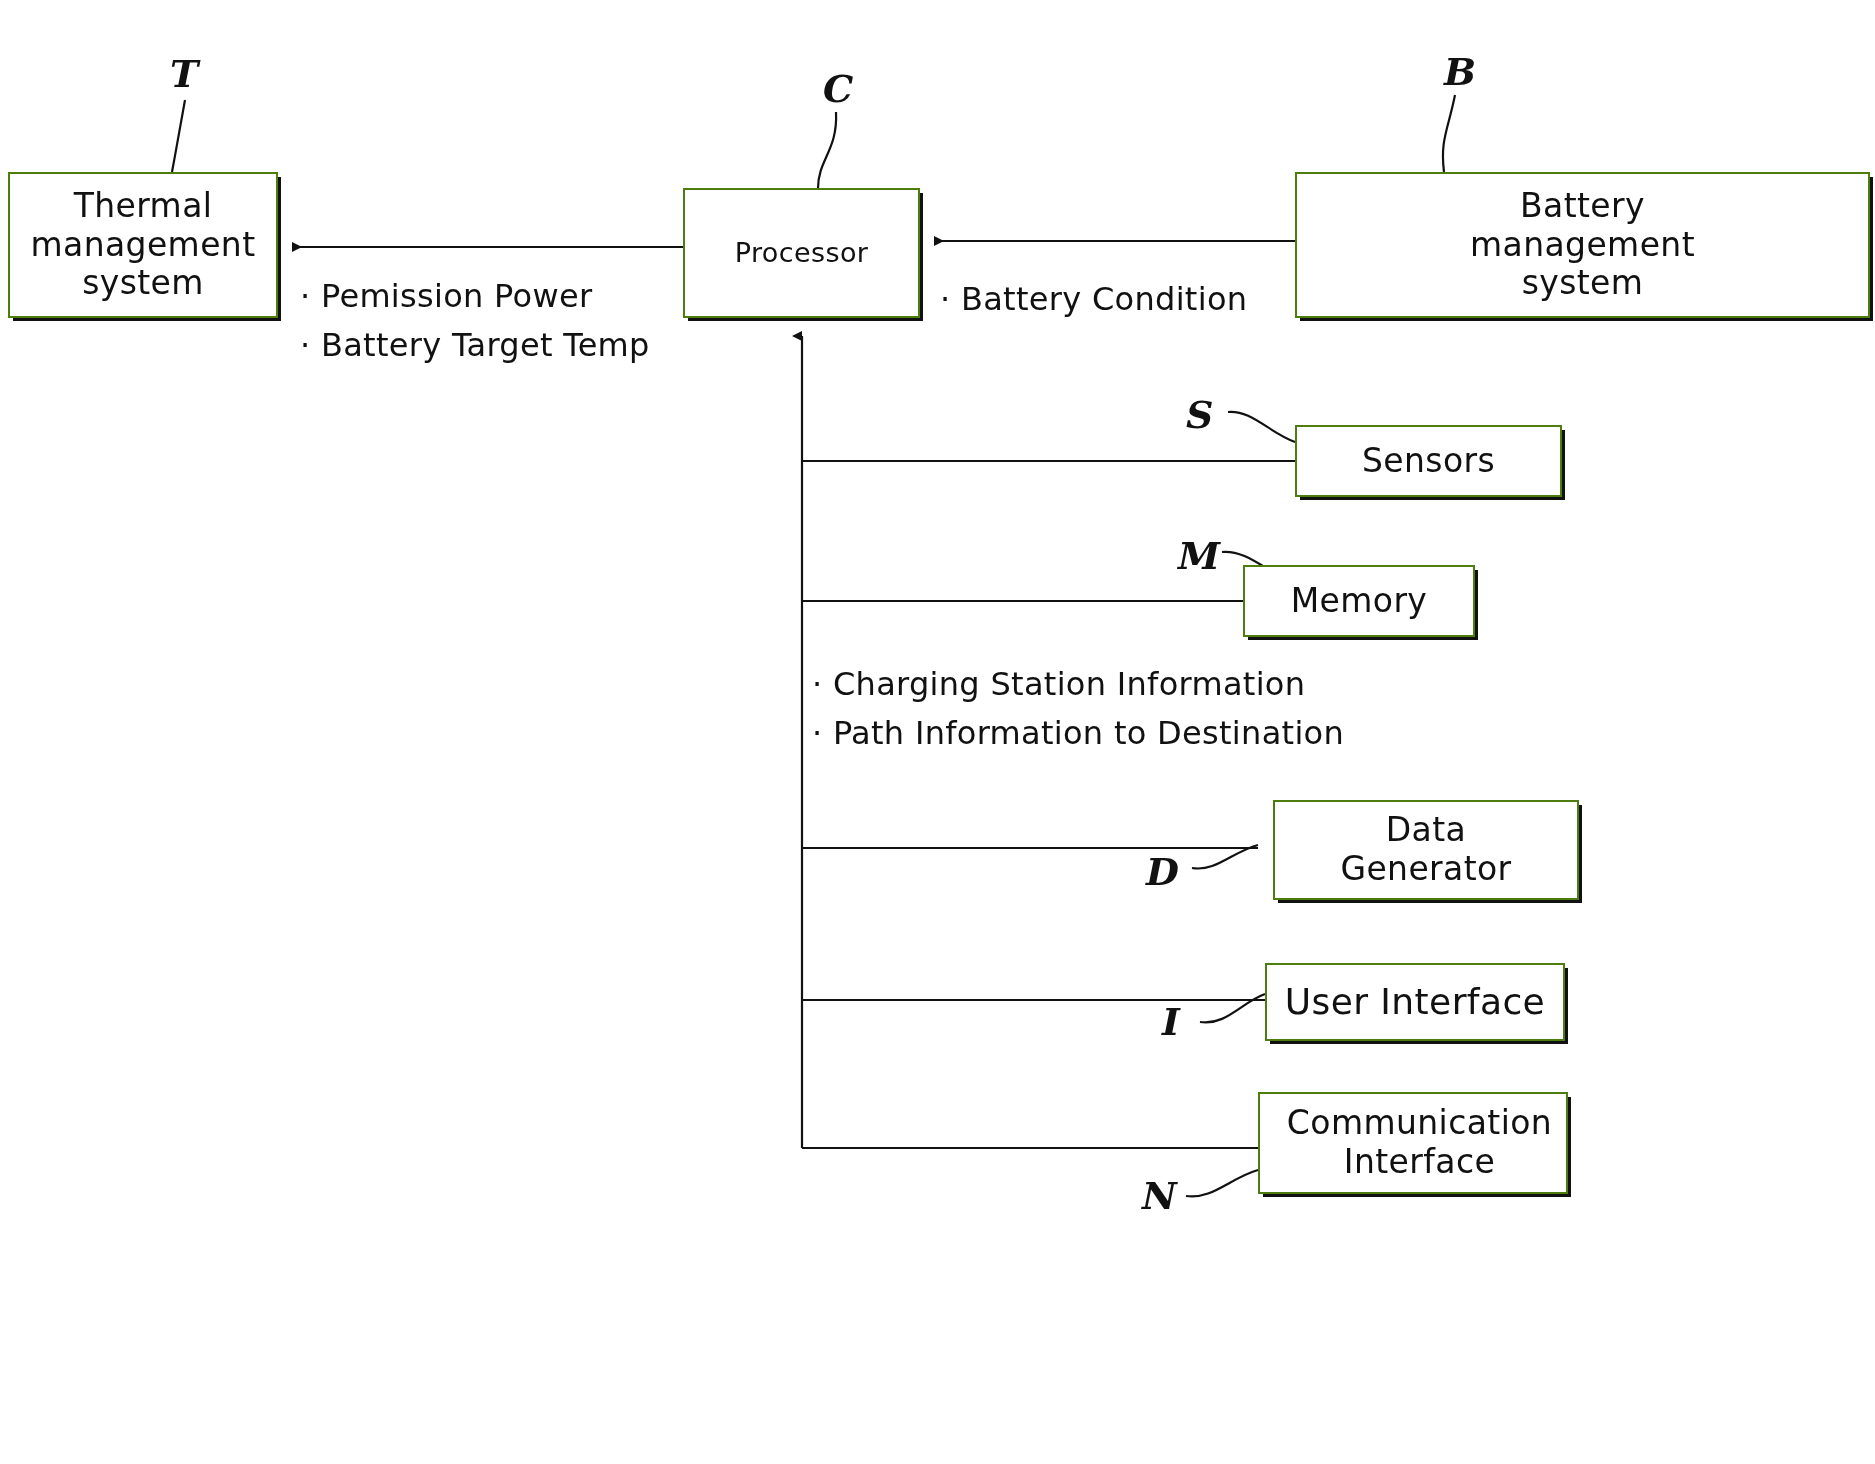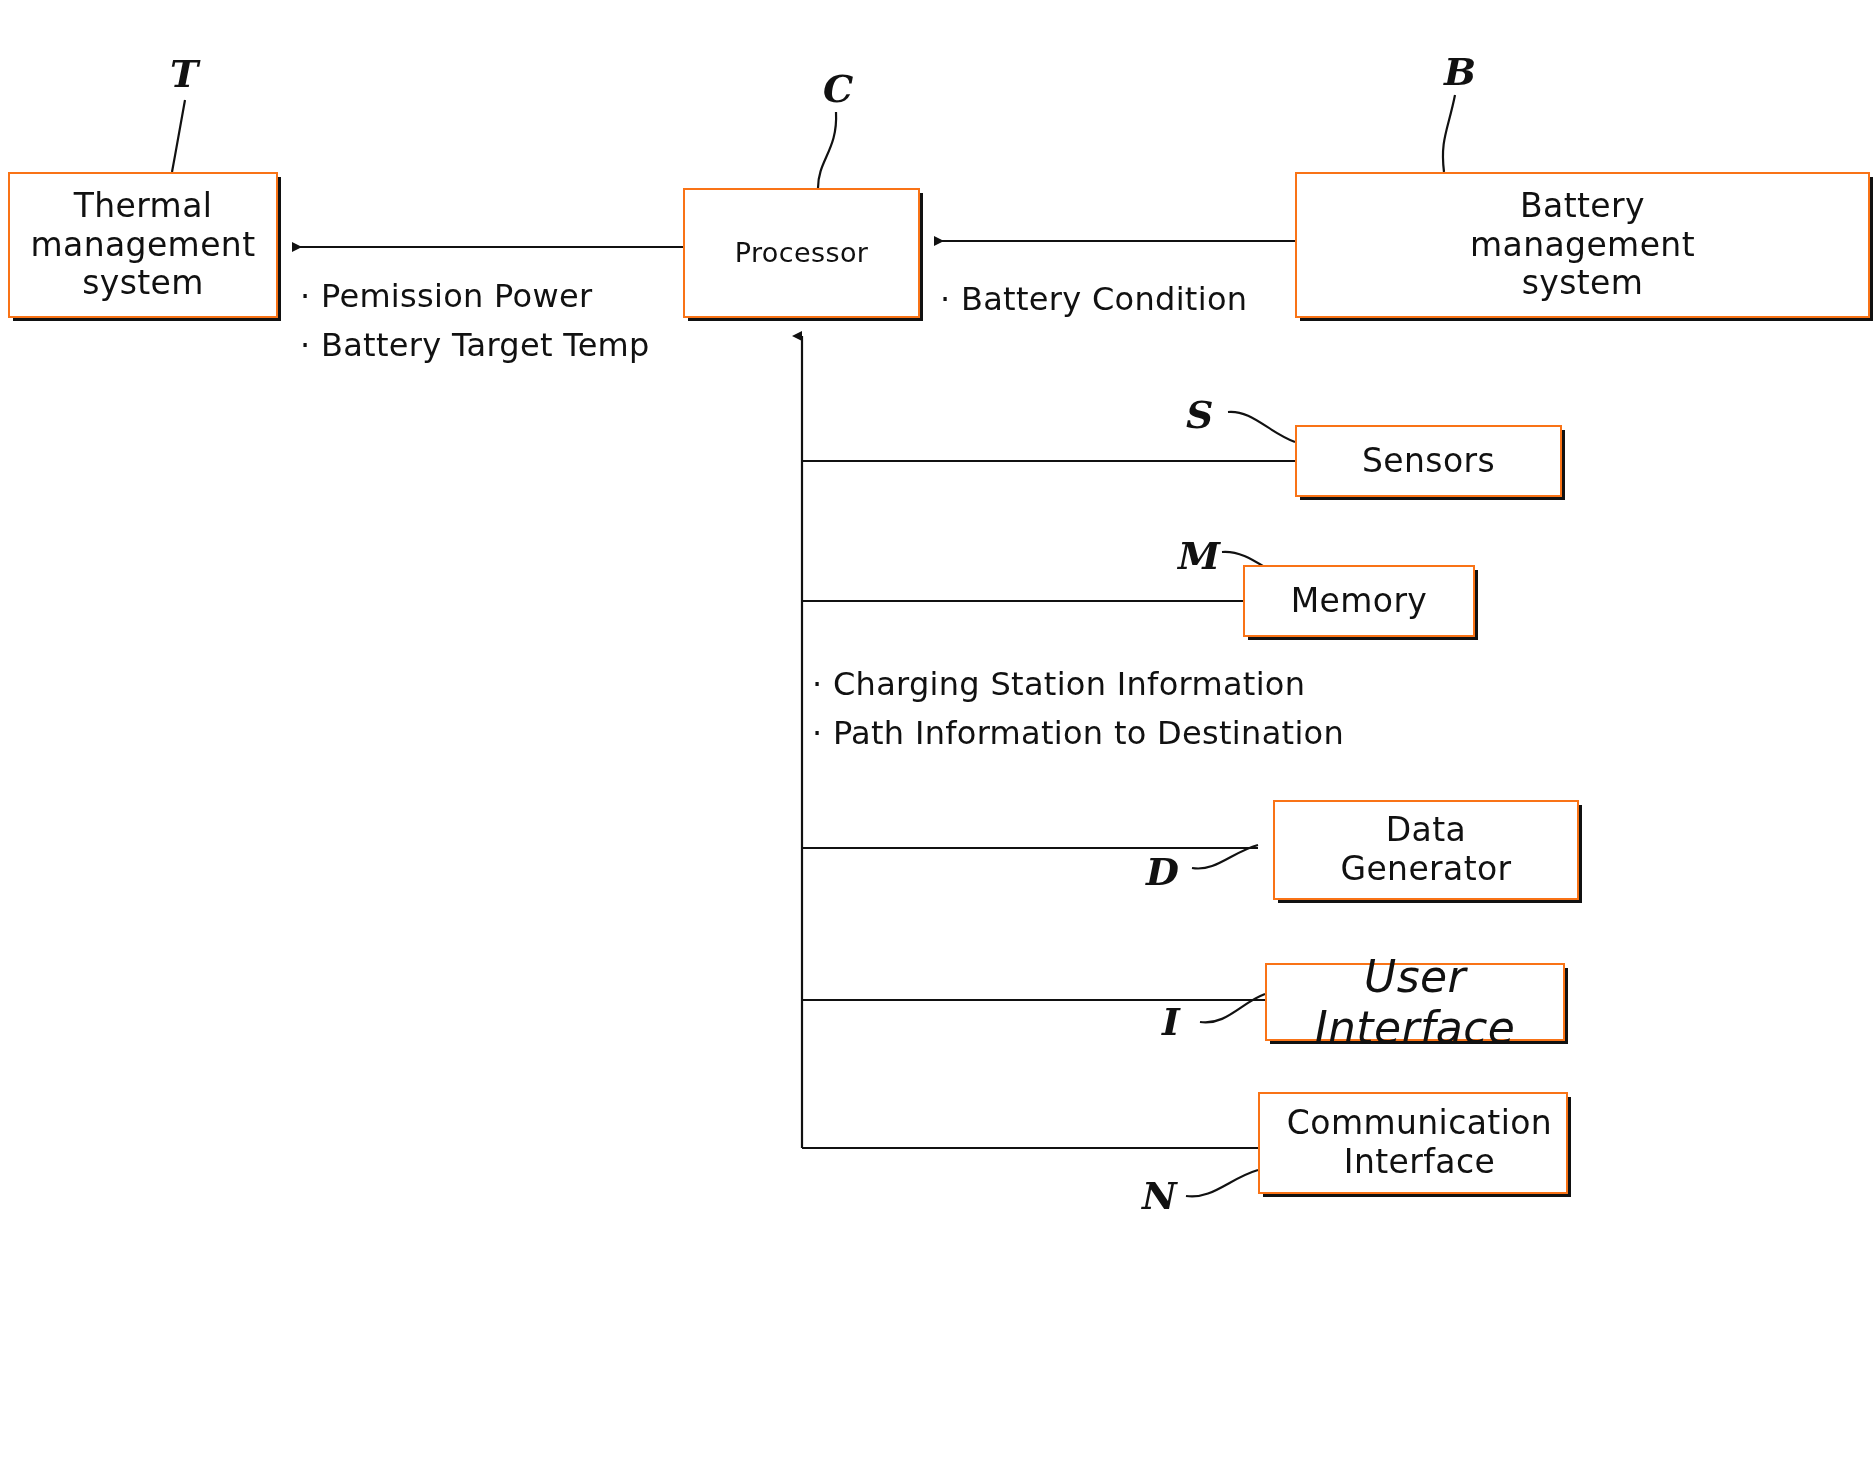--- a/index.html
+++ b/index.html
@@ -1,19 +1,19 @@
 <!DOCTYPE html>
 <html><head>
 <meta charset="utf-8">
 <style>
   html,body{margin:0;padding:0;background:#ffffff;}
   body{font-family:"DejaVu Sans",sans-serif;}
   #canvas{position:relative;width:1875px;height:1464px;background:#fff;overflow:hidden;}
   svg.wires{position:absolute;left:0;top:0;width:1875px;height:1464px;pointer-events:none;}
-  .node{position:absolute;box-sizing:border-box;background:#fff;border:2px solid #f97316;
+  .node{position:absolute;box-sizing:border-box;background:#fff;border:2px solid #4d7c0f;
         box-shadow:4px 4px 0 -1px #111;display:flex;align-items:center;justify-content:center;
         text-align:center;color:#111;}
   .node .lbl{font-family:"DejaVu Sans",sans-serif;font-weight:400;line-height:1.17;
              letter-spacing:.4px;white-space:pre-line;}
   .ref{position:absolute;font-family:"DejaVu Serif",serif;font-style:italic;font-weight:700;
        color:#111;font-size:38px;line-height:1;}
   .bullets{position:absolute;color:#111;font-family:"DejaVu Sans",sans-serif;
            letter-spacing:.3px;line-height:1.52;white-space:pre-line;}
 </style>
 </head>
@@ -76,21 +76,21 @@
   <div class="node" style="left:1243px;top:565px;width:232px;height:72px;align-items:center;">
     <div class="lbl" style="font-size:33px;">Memory</div>
   </div>
 
   <div class="node" style="left:1258px;top:800px;width:306px;height:100px;margin-left:15px;">
     <div class="lbl" style="font-size:33px;">Data
 Generator</div>
   </div>
 
   <div class="node" style="left:1265px;top:963px;width:300px;height:78px;">
-    <div class="lbl" style="font-size:44px;font-style:italic;">User Interface</div>
+    <div class="lbl" style="font-size:36px;">User Interface</div>
   </div>
 
   <div class="node" style="left:1258px;top:1092px;width:310px;height:102px;padding-left:13px;">
     <div class="lbl" style="font-size:33px;">Communication
 Interface</div>
   </div>
 
   <div class="ref" style="left:170px;top:55px;">T</div>
   <div class="ref" style="left:823px;top:70px;">C</div>
   <div class="ref" style="left:1444px;top:53px;">B</div>

